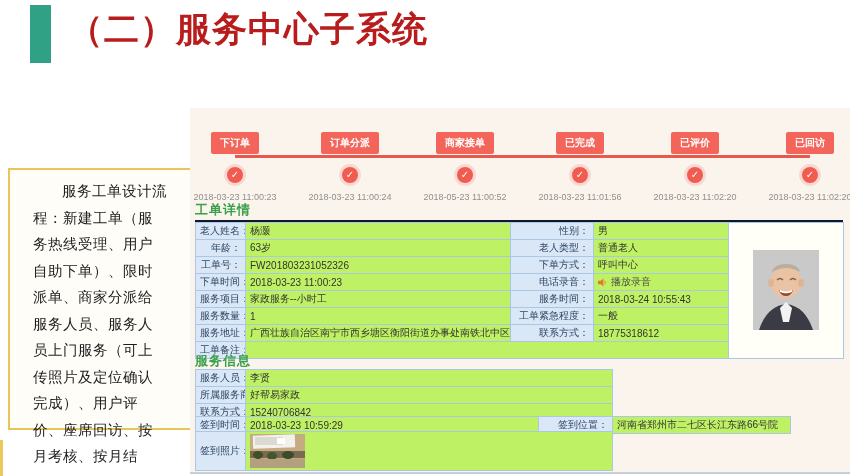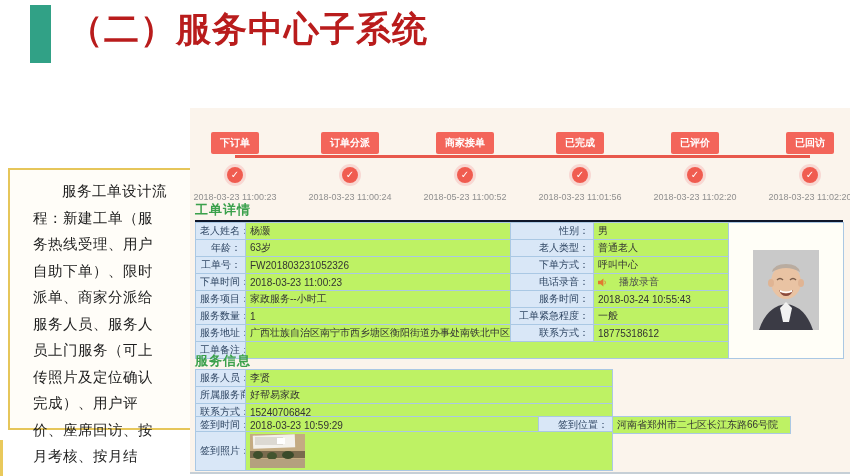--- a/index.html
+++ b/index.html
@@ -37,21 +37,21 @@
   table{border-collapse:collapse;table-layout:fixed;}
   td{border:1px solid #aac8e4;font-size:10px;height:16px;padding:0 4px;overflow:hidden;white-space:nowrap;vertical-align:middle;}
   td.lbl{background:#d9e7f7;text-align:right;color:#2f4663;}
   td.val{background:#bef264;text-align:left;color:#333333;}
   td.photo-cell{background:#fffef7;text-align:center;vertical-align:middle;}
   .wo{position:absolute;left:5px;top:114px;width:648px;}
   .si-a{position:absolute;left:5px;top:261px;width:417px;}
   .si-b{position:absolute;left:5px;top:308px;width:595px;}
   .si-c{position:absolute;left:5px;top:323px;width:417px;}
   .si-c td{height:38px;}
-  .play-link{color:#4d4d4d;cursor:pointer;display:inline-flex;align-items:center;gap:12px;}
+  .play-link{color:#4d4d4d;cursor:pointer;display:inline-flex;align-items:center;gap:4px;}
   .speaker-icon{display:inline-block;line-height:0;}
 </style>
 </head>
 <body>
 
 <div class="slide">
 
   <div class="title-accent"></div>
   <h1 class="slide-title">（二）服务中心子系统</h1>
 

